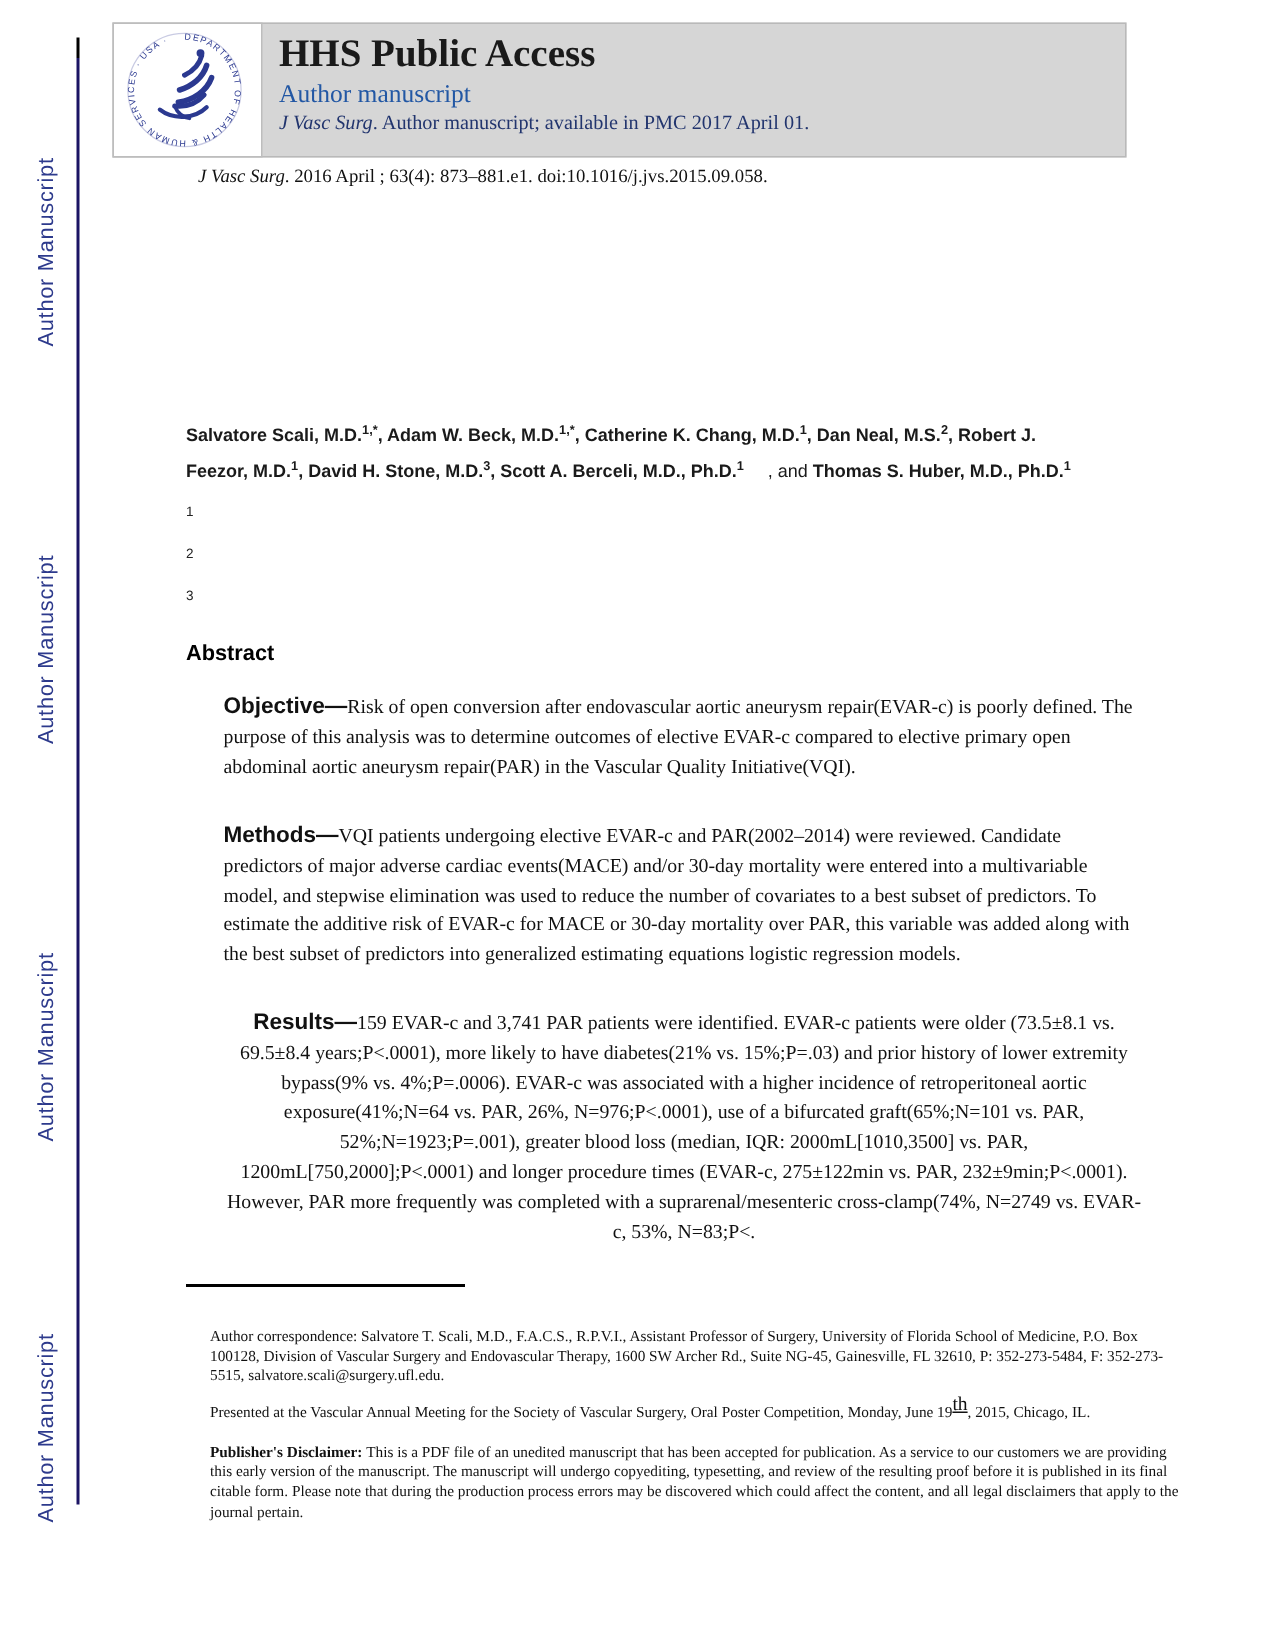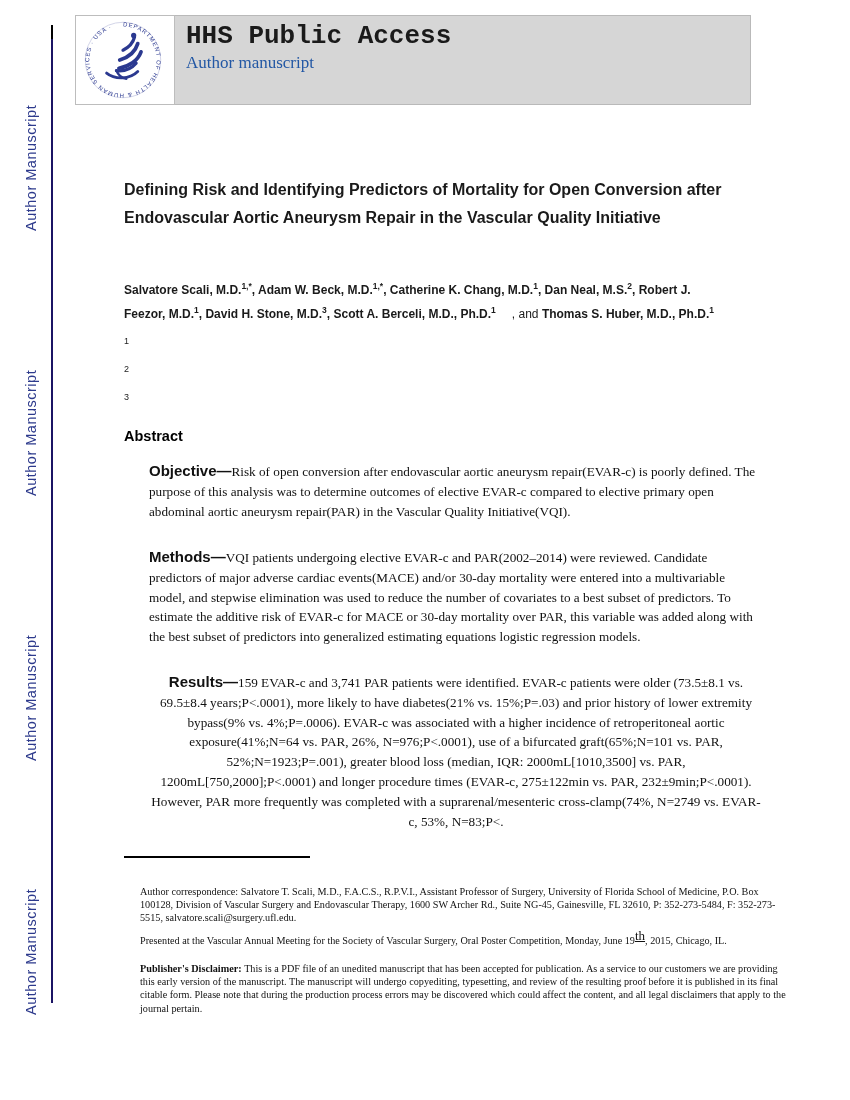--- a/index.html
+++ b/index.html
@@ -16,21 +16,21 @@
              display:flex;align-items:center;justify-content:center;}
   .wm1{top:88px;} .wm2{top:353px;} .wm3{top:618px;} .wm4{top:872px;}
 
   
   .hhs-band{position:absolute;left:75px;top:15px;width:676px;height:90px;
             background:#d6d6d6;border:1px solid #b9b9b9;box-sizing:border-box;
             display:flex;}
   .logo-box{width:94px;height:100%;background:#ffffff;border-right:4px solid #ffffff;
             outline:1px solid #bdbdbd;display:flex;align-items:center;justify-content:center;}
   .band-text{padding:5px 0 0 12px;}
-  .band-title{font-family:Liberation Mono, monospace;font-weight:bold;
+  .band-title{font-family:Liberation Serif, serif;font-weight:bold;
               font-size:26px;color:#1a1a1a;line-height:30px;}
   .band-sub{font-size:17px;color:#2257a4;line-height:20px;margin-top:2px;}
   .band-cite{font-size:13.5px;color:#22356e;line-height:17px;}
 
   
   .pubinfo{position:absolute;left:124px;top:109px;font-size:12.5px;line-height:17px;}
   .pub-cite{padding-left:8px;}
 
   
   .title{position:absolute;left:124px;top:176px;width:600px;margin:0;
@@ -89,27 +89,28 @@
           <path d="M66,54 c-6,7 -15,10 -24,9" stroke-width="4"></path>
           <path d="M30,66 c10,8 28,8 38,-2" stroke-width="3.5"></path>
           <path d="M42,63 c2,5 6,9 12,10" stroke-width="3"></path>
           <circle cx="63" cy="20" r="3.2" fill="#2b3990" stroke="none"></circle>
         </g>
       </svg>
     </div>
     <div class="band-text">
       <div class="band-title">HHS Public Access</div>
       <div class="band-sub">Author manuscript</div>
+      <div class="band-cite"><i>J Vasc Surg</i><span>. Author manuscript; available in PMC 2017 April 01.</span></div>
     </div>
   </header>
 
   <div class="pubinfo">
+    <div class="pub-cite"><i>J Vasc Surg</i><span>. 2016 April ; 63(4): 873–881.e1. doi:10.1016/j.jvs.2015.09.058.</span></div>
   </div>
 
-  <h1 class="title">Defining Risk and Identifying Predictors of Mortality for Open Conversion after Endovascular Aortic Aneurysm Repair in the Vascular Quality Initiative</h1>
 
   <div class="authors" id="authors"><span>Salvatore Scali, M.D.<sup>1,*</sup></span><span>, </span><span>Adam W. Beck, M.D.<sup>1,*</sup></span><span>, </span><span>Catherine K. Chang, M.D.<sup>1</sup></span><span>, </span><span>Dan Neal, M.S.<sup>2</sup></span><span>, </span><span>Robert J. Feezor, M.D.<sup>1</sup></span><span>, </span><span>David H. Stone, M.D.<sup>3</sup></span><span>, </span><span>Scott A. Berceli, M.D., Ph.D.<sup>1</sup></span><span class="sep-and">, and </span><span>Thomas S. Huber, M.D., Ph.D.<sup>1</sup></span></div>
 
   <div class="affil af1">1</div>
   <div class="affil af2">2</div>
   <div class="affil af3">3</div>
 
   <h2 class="abs-h">Abstract</h2>
 
   <p class="abs-p p-objective"><span class="runin">Objective—</span><span>Risk of open conversion after endovascular aortic aneurysm repair(EVAR-c) is poorly defined. The purpose of this analysis was to determine outcomes of elective EVAR-c compared to elective primary open abdominal aortic aneurysm repair(PAR) in the Vascular Quality Initiative(VQI).</span></p>

